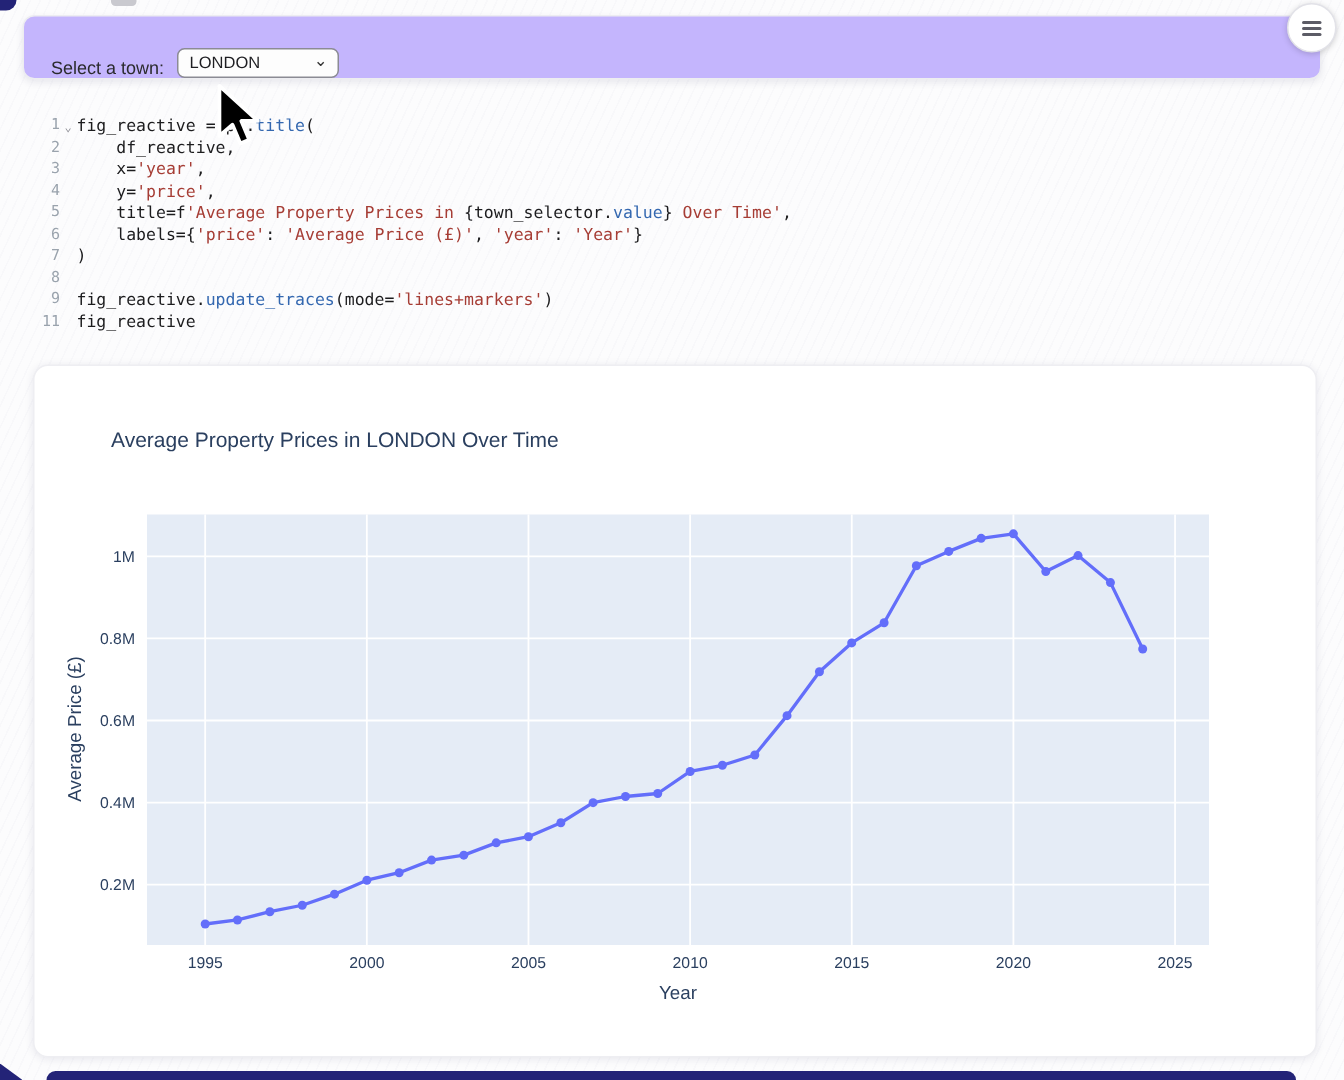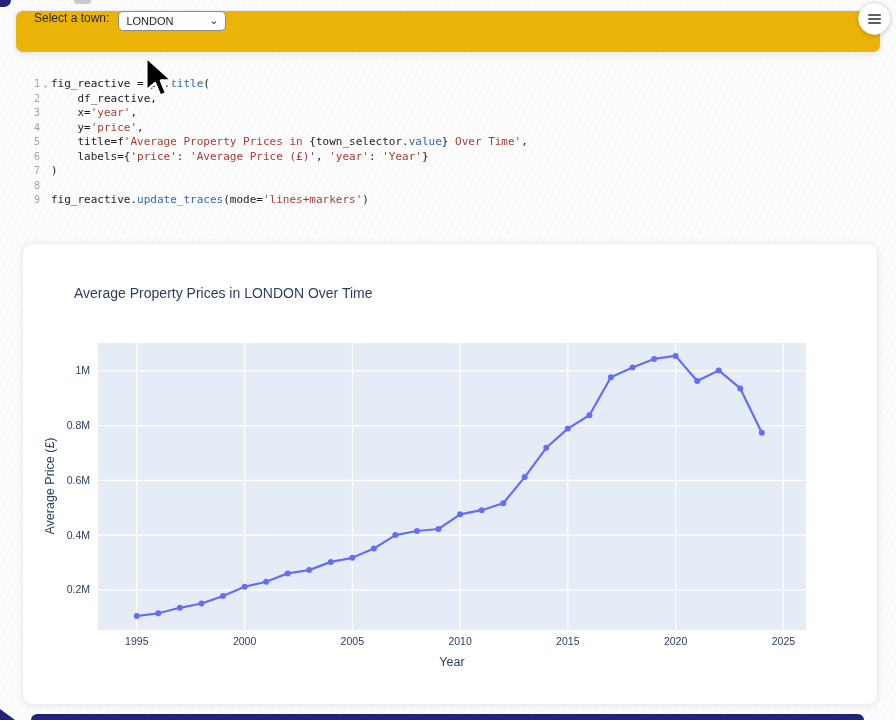--- a/index.html
+++ b/index.html
@@ -14,23 +14,23 @@
 
   
   .top-corner { position:absolute; left:0; top:0; width:11px; height:7px; border-radius:0 0 9px 0; }
   .top-tab { position:absolute; left:74px; top:0; width:17px; height:4px; background:#c9c9cf; border-radius:0 0 3px 3px; }
   .bottom-bar { position:absolute; left:31px; top:714px; width:833px; height:6px; border-radius:6px 6px 0 0; }
   .bottom-tri { position:absolute; left:0; top:709px; width:15px; height:11px; clip-path:polygon(0 0,100% 100%,0 100%); }
 
   
   .widget-card {
     position:absolute; left:15px; top:10px; width:866px; height:43px;
-    background:#eab308; border:1px solid #ededf1; border-radius:8px;
+    background:#c4b5fd; border:1px solid #ededf1; border-radius:8px;
     box-shadow:0 2px 5px rgba(40,40,90,.09);
-    display:flex; align-items:flex-start; gap:9px; padding-left:18px;
+    display:flex; align-items:flex-end; gap:9px; padding-left:18px;
   }
   .widget-label { font-size:12px; color:#2b2b2e; }
   .select-box {
     display:inline-flex; align-items:center; justify-content:space-between;
     width:108px; height:20px; padding:0 7px;
     border:1px solid #8b8b94; border-radius:5px; background:#fdfdfd;
     font-size:11px; color:#1e1e22; cursor:pointer;
   }
   .chev { font-size:11px; color:#333; line-height:1; transform:translateY(-1px); }
 
@@ -88,20 +88,21 @@
 <div class="code-editor" id="code-editor">
     <div class="code-row"><span class="gutter">1</span><span class="fold">⌄</span><span class="code-text"><span class="tok-p">fig_reactive = px.</span><span class="tok-f">title</span><span class="tok-p">(</span></span></div>
     <div class="code-row"><span class="gutter">2</span><span class="fold"></span><span class="code-text"><span class="tok-p">    df_reactive,</span></span></div>
     <div class="code-row"><span class="gutter">3</span><span class="fold"></span><span class="code-text"><span class="tok-p">    x=</span><span class="tok-s">'year'</span><span class="tok-p">,</span></span></div>
     <div class="code-row"><span class="gutter">4</span><span class="fold"></span><span class="code-text"><span class="tok-p">    y=</span><span class="tok-s">'price'</span><span class="tok-p">,</span></span></div>
     <div class="code-row"><span class="gutter">5</span><span class="fold"></span><span class="code-text"><span class="tok-p">    title=f</span><span class="tok-s">'Average Property Prices in </span><span class="tok-p">{town_selector.</span><span class="tok-f">value</span><span class="tok-p">}</span><span class="tok-s"> Over Time'</span><span class="tok-p">,</span></span></div>
     <div class="code-row"><span class="gutter">6</span><span class="fold"></span><span class="code-text"><span class="tok-p">    labels={</span><span class="tok-s">'price'</span><span class="tok-p">: </span><span class="tok-s">'Average Price (£)'</span><span class="tok-p">, </span><span class="tok-s">'year'</span><span class="tok-p">: </span><span class="tok-s">'Year'</span><span class="tok-p">}</span></span></div>
     <div class="code-row"><span class="gutter">7</span><span class="fold"></span><span class="code-text"><span class="tok-p">)</span></span></div>
     <div class="code-row"><span class="gutter">8</span><span class="fold"></span><span class="code-text"></span></div>
     <div class="code-row"><span class="gutter">9</span><span class="fold"></span><span class="code-text"><span class="tok-p">fig_reactive.</span><span class="tok-f">update_traces</span><span class="tok-p">(mode=</span><span class="tok-s">'lines+markers'</span><span class="tok-p">)</span></span></div>
+    <div class="code-row"><span class="gutter">11</span><span class="fold"></span><span class="code-text"><span class="tok-p">fig_reactive</span></span></div>
   </div>
 
 <svg class="cursor-svg" width="34" height="48" viewBox="0 0 14 21">
   <path d="M1 1 L1 15.6 L4.8 12.3 L7.1 17.8 L9.7 16.7 L7.4 11.2 L12.2 11.2 Z" fill="#000" stroke="#fff" stroke-width="1.1" stroke-linejoin="round"></path>
 </svg>
 
 <section class="chart-card">
   <svg class="chart-svg" id="chart-svg" width="856" height="445" viewBox="0 0 856 445">
       <rect x="75" y="99" width="708" height="287" fill="#e5ecf6"></rect>
       <line x1="113.79452054794433" y1="99" x2="113.79452054794433" y2="386" stroke="#ffffff" stroke-width="1.2"></line>

